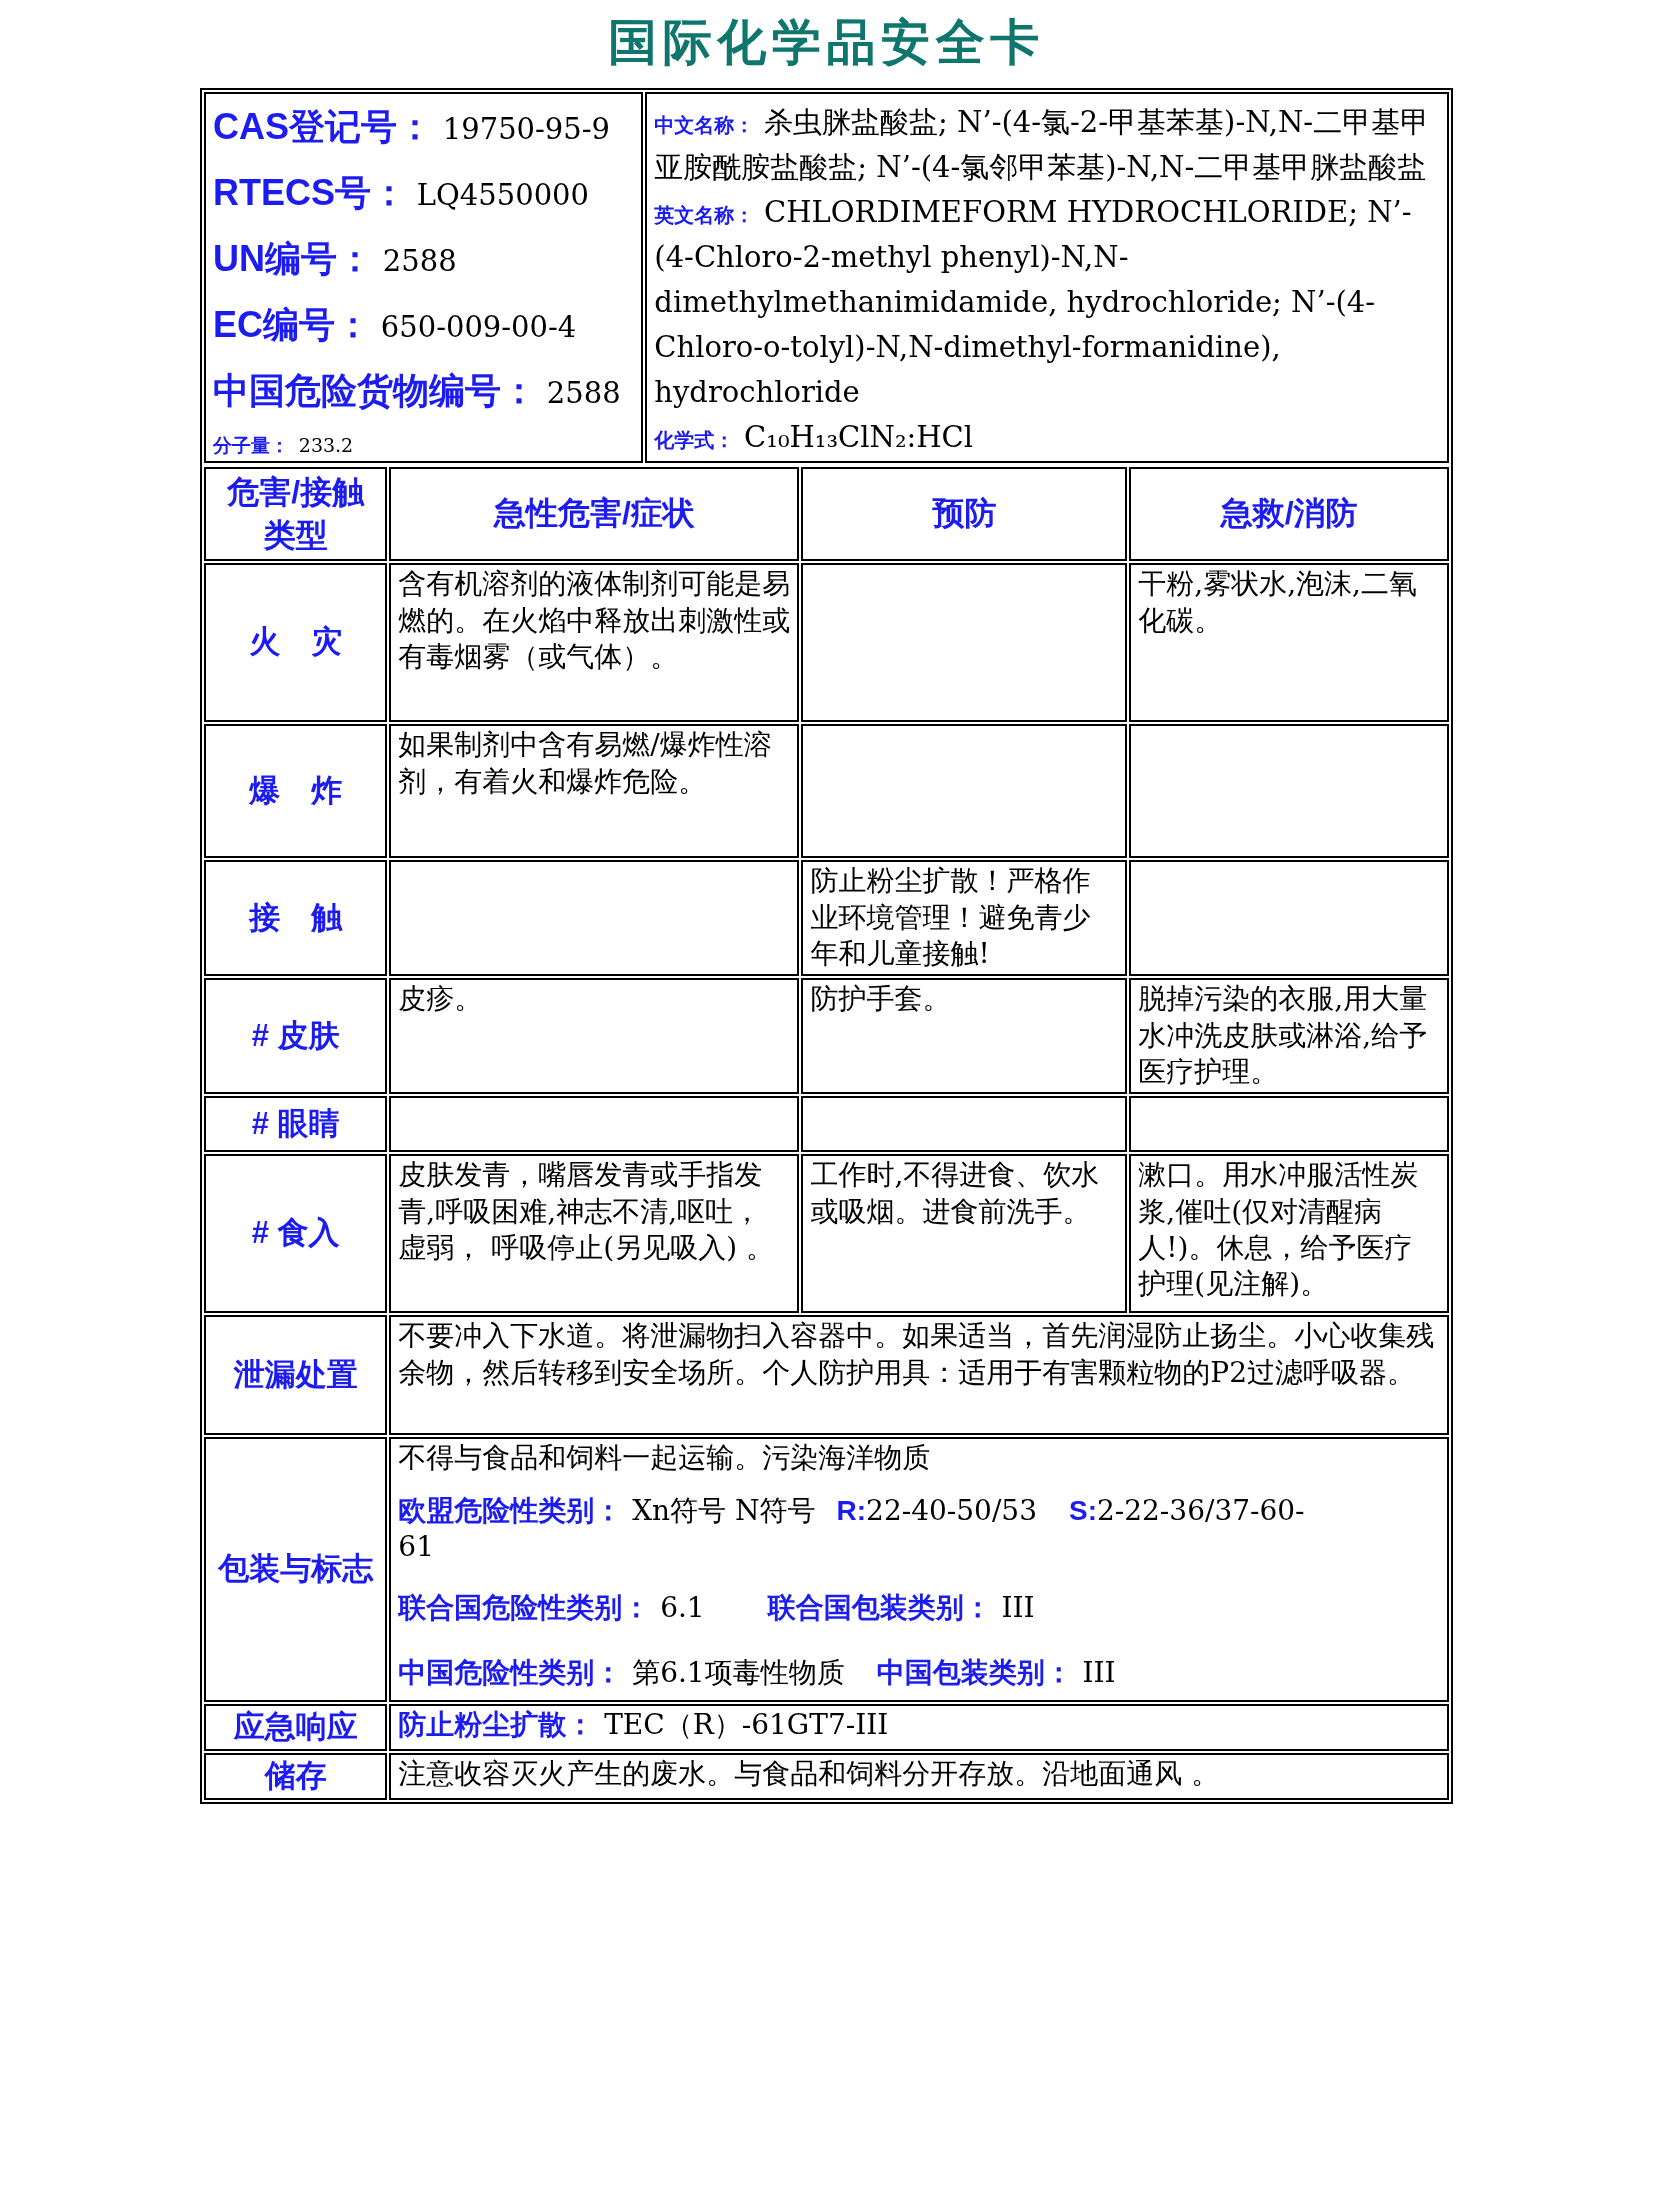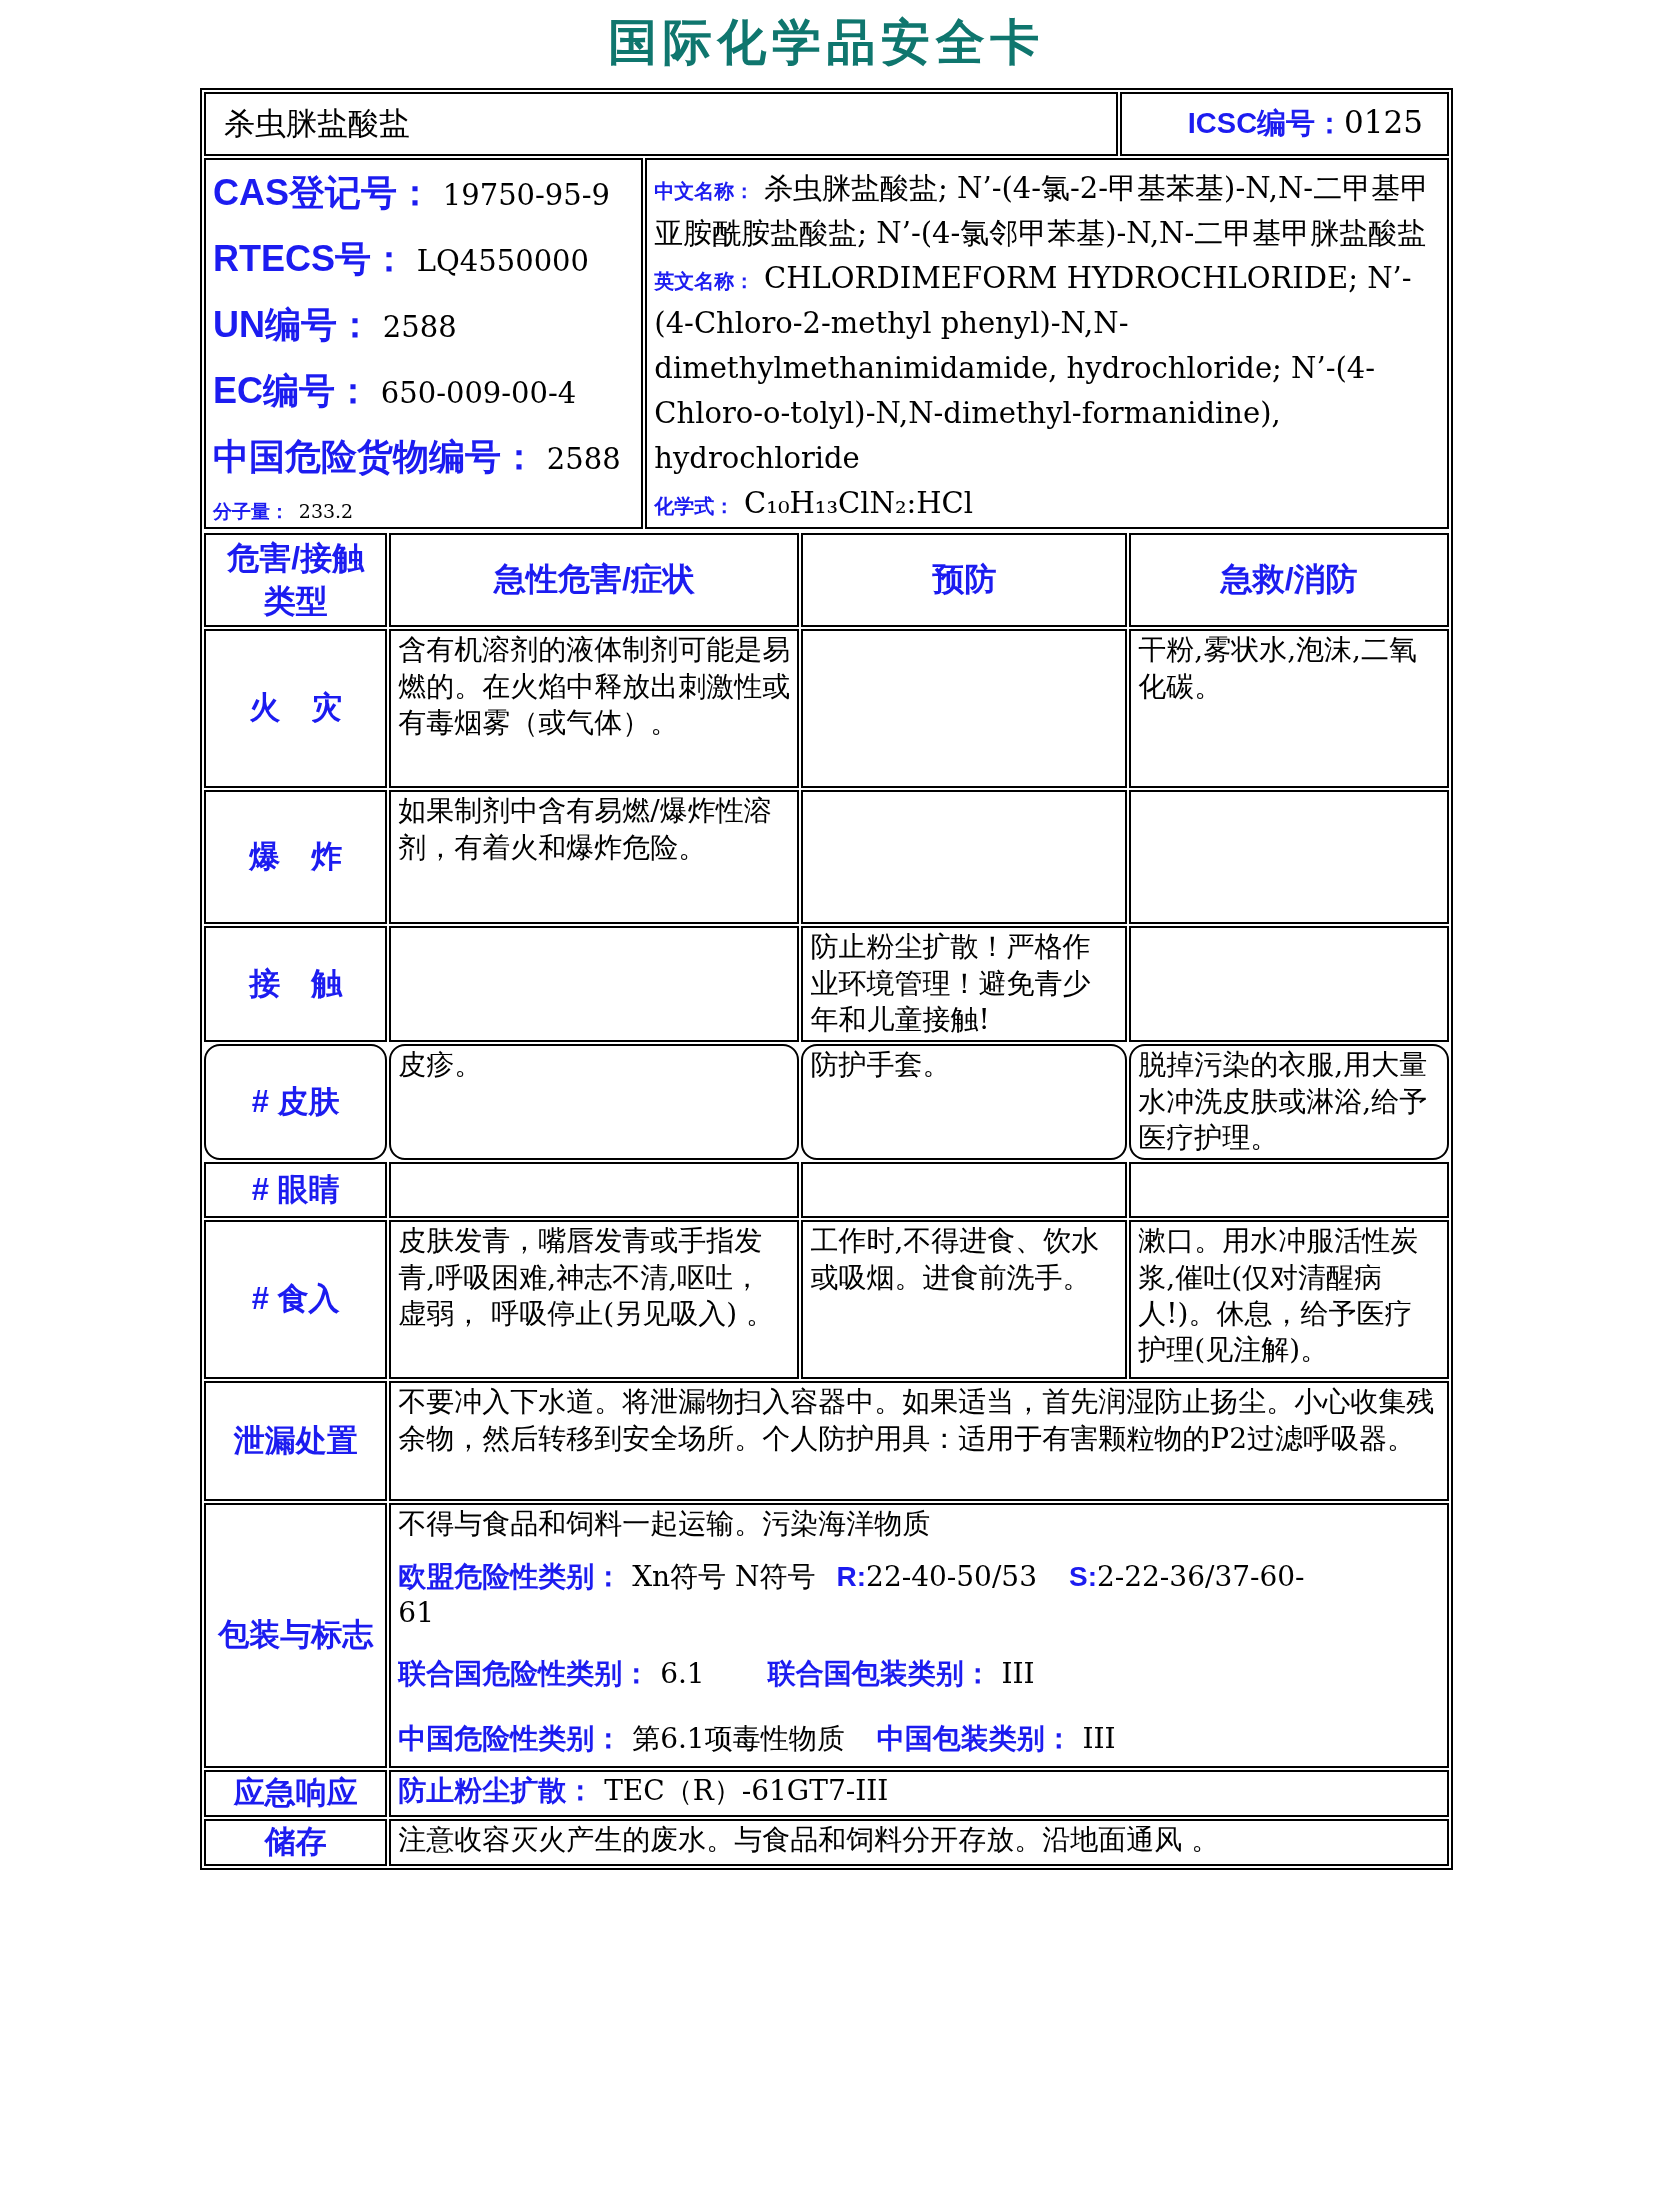--- a/index.html
+++ b/index.html
@@ -37,21 +37,21 @@
   .id-line .lbl{font-size:36px;}
   .mw-line{margin-top:auto;margin-bottom:3px;font-size:19px;}
   .names-cell{font-size:29px;line-height:1.55;padding-top:5.6px;}
   .names-cell .lbl{font-size:20px;}
   
   .hdr td{height:94px;}
   .h-fire td{height:159px;}
   .h-explosion td{height:134px;}
   .h-contact td{height:105px;}
   .h-inhalation td{height:74px;}
-  .h-skin td{height:112px;border-radius:16px;}
+  .h-skin td{height:112px;}
   .h-eyes td{height:56px;}
   .h-ingestion td{height:159px;}
   .h-spill td{height:120px;}
   .h-packaging td{height:244px;}
   .h-emergency td{height:41px;}
   .h-storage td{height:43px;}
   .pkg p{margin:0 0 7px 0;}
   .pkg .p1{margin-bottom:16px;}
   .pkg .p2{margin-bottom:25px;}
   .pkg .p3{margin-bottom:28px;}
@@ -66,26 +66,20 @@
 
 <div class="card">
 
   <table>
     <colgroup>
         <col style="width:35.4%">
         <col style="width:38.1%">
         <col style="width:26.5%">
       </colgroup>
     <tbody>
-        <tr>
-      <td class="name-cell" colspan="2">杀虫脒盐酸盐</td>
-      <td class="icsc-cell">
-        <span class="lbl">ICSC编号：</span><span>0125</span>
-      </td>
-    </tr>
     <tr>
       <td class="id-cell">
         <div class="id-stack">
           <div class="id-line"><span class="lbl sp">CAS登记号：</span><span>19750-95-9</span></div>
           <div class="id-line"><span class="lbl sp">RTECS号：</span><span>LQ4550000</span></div>
           <div class="id-line"><span class="lbl sp">UN编号：</span><span>2588</span></div>
           <div class="id-line"><span class="lbl sp">EC编号：</span><span>650-009-00-4</span></div>
           <div class="id-line"><span class="lbl sp">中国危险货物编号：</span><span>2588</span></div>
           <div class="mw-line"><span class="lbl sp">分子量：</span><span>233.2</span></div>
         </div>

